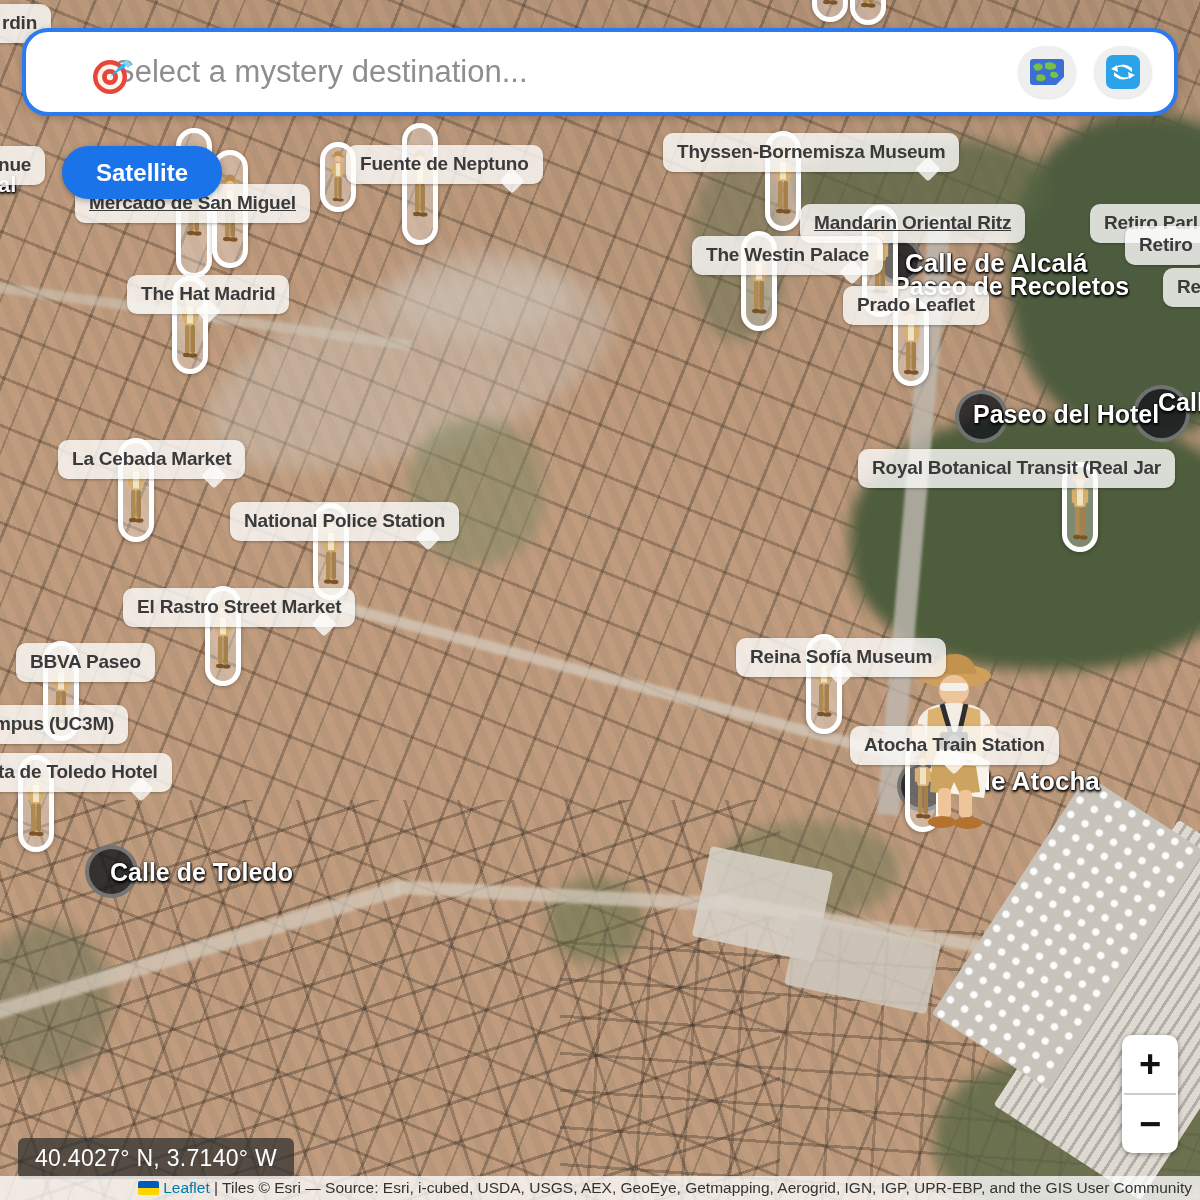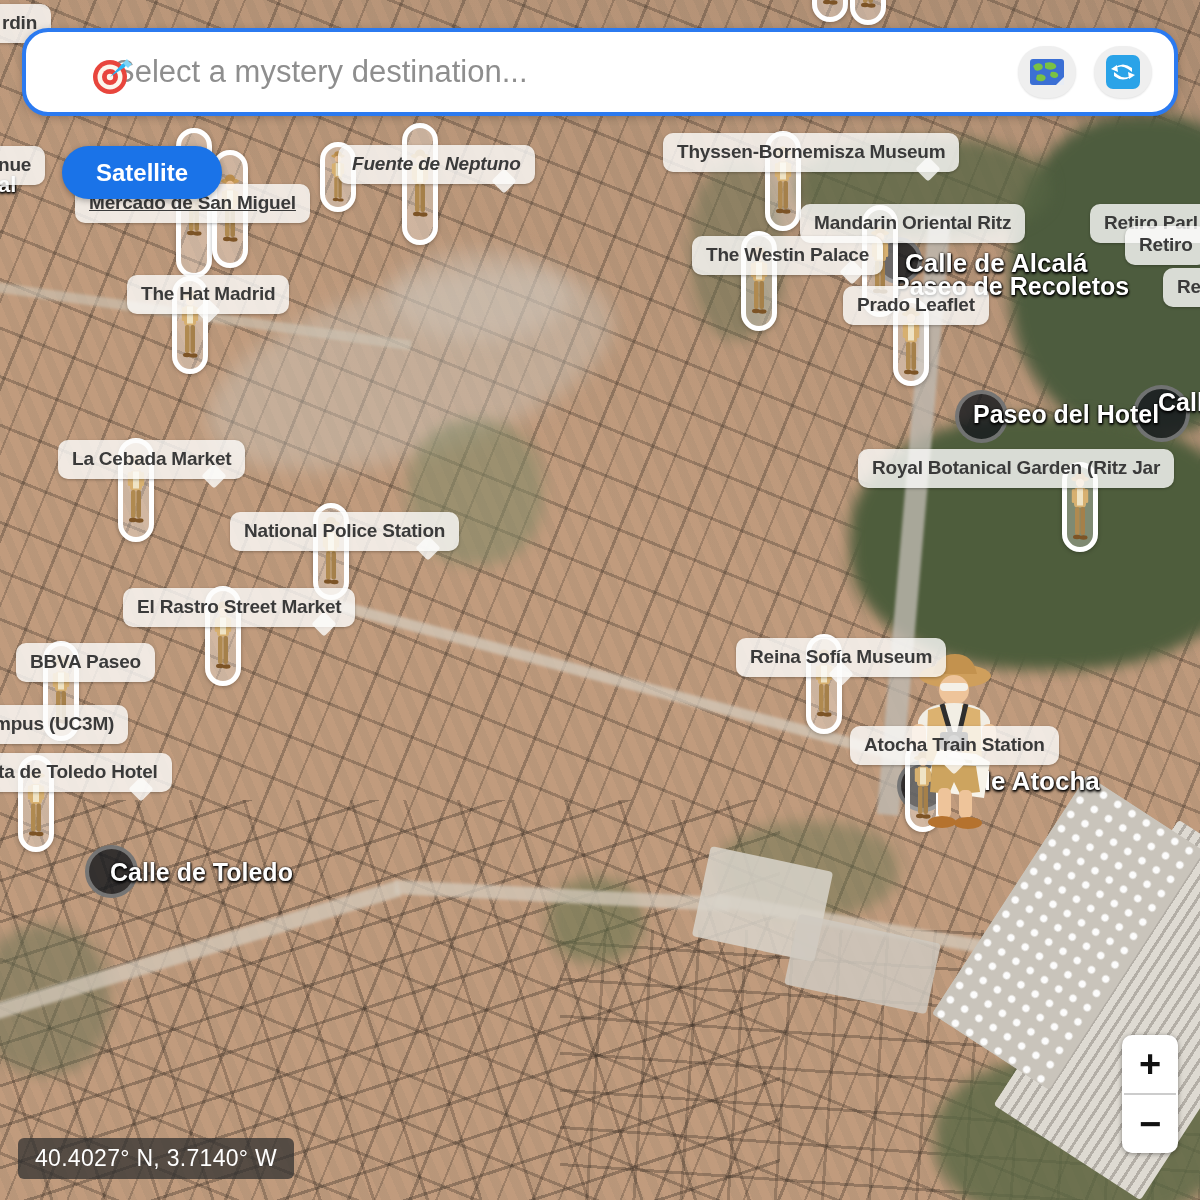--- a/index.html
+++ b/index.html
@@ -439,32 +439,32 @@
       <rect x="13.4" y="36" width="4.6" height="28" rx="2" fill="#a5804a"></rect>
       <ellipse cx="10" cy="66" rx="4" ry="2.2" fill="#7d5426"></ellipse>
       <ellipse cx="16.5" cy="66.5" rx="4" ry="2.2" fill="#7d5426"></ellipse>
     </svg>
   </div>
     </div>
   <div id="layer-labels">
       <div class="poi-label" style="left: -12px; top: 4px;">rdin</div>
       <div class="poi-label" style="left: -16px; top: 146px;">nue</div>
       <div class="poi-label" style="left: 75px; top: 184px; text-decoration: underline;">Mercado de San Miguel</div>
-      <div class="poi-label tail-br" style="left: 338px; top: 145px; font-style: italic;">Fuente de Neptuno<i class="tail"></i></div>
+      <div class="poi-label tail-br" style="left: 346px; top: 145px;">Fuente de Neptuno<i class="tail"></i></div>
       <div class="poi-label tail-br" style="left: 663px; top: 133px;">Thyssen-Bornemisza Museum<i class="tail"></i></div>
-      <div class="poi-label" style="left: 800px; top: 204px;">Mandarin Oriental Ritz</div>
+      <div class="poi-label" style="left: 800px; top: 204px; text-decoration: underline;">Mandarin Oriental Ritz</div>
       <div class="poi-label tail-br" style="left: 692px; top: 236px;">The Westin Palace<i class="tail"></i></div>
       <div class="poi-label" style="left: 1090px; top: 204px;">Retiro Parl</div>
       <div class="poi-label" style="left: 1125px; top: 226px;">Retiro</div>
       <div class="poi-label" style="left: 1163px; top: 268px;">Re</div>
       <div class="poi-label" style="left: 843px; top: 286px;">Prado Leaflet</div>
       <div class="poi-label tail-bc" style="left: 127px; top: 275px;">The Hat Madrid<i class="tail"></i></div>
-      <div class="poi-label" style="left: 858px; top: 449px;">Royal Botanical Garden (Ritz Jar</div>
+      <div class="poi-label" style="left: 858px; top: 449px;">Royal Botanical Transit (Real Jar</div>
       <div class="poi-label tail-br" style="left: 58px; top: 440px;">La Cebada Market<i class="tail"></i></div>
-      <div class="poi-label tail-br" style="left: 230px; top: 502px; margin-top: 10px;">National Police Station<i class="tail"></i></div>
+      <div class="poi-label tail-br" style="left: 230px; top: 502px;">National Police Station<i class="tail"></i></div>
       <div class="poi-label tail-br" style="left: 123px; top: 588px;">El Rastro Street Market<i class="tail"></i></div>
       <div class="poi-label" style="left: 16px; top: 643px;">BBVA Paseo</div>
       <div class="poi-label" style="left: -20px; top: 705px;">mpus (UC3M)</div>
       <div class="poi-label tail-br" style="left: -16px; top: 753px;">ta de Toledo Hotel<i class="tail"></i></div>
       <div class="poi-label tail-bc" style="left: 736px; top: 638px;">Reina Sofía Museum<i class="tail"></i></div>
       <div class="poi-label tail-bc" style="left: 850px; top: 726px;">Atocha Train Station<i class="tail"></i></div>
     </div>
 
   <div id="explorer">
     <svg width="112" height="185" viewBox="0 0 112 185">
@@ -526,14 +526,19 @@
   <button id="btn-satellite" class="toggle">Satellite</button>
 
   <div id="zoomctl">
     <button>+</button>
     <div class="div"></div>
     <button>−</button>
   </div>
 
   <div id="coords">40.4027° N, 3.7140° W</div>
 
+  <div id="attribution">
+    <span class="ua-flag"><i class="b"></i><i class="y"></i></span><a href="#">Leaflet</a>
+    <span>|</span>
+    <span>Tiles © Esri — Source: Esri, i-cubed, USDA, USGS, AEX, GeoEye, Getmapping, Aerogrid, IGN, IGP, UPR-EBP, and the GIS User Community</span>
+  </div>
 
 </div>
 
 </body></html>

